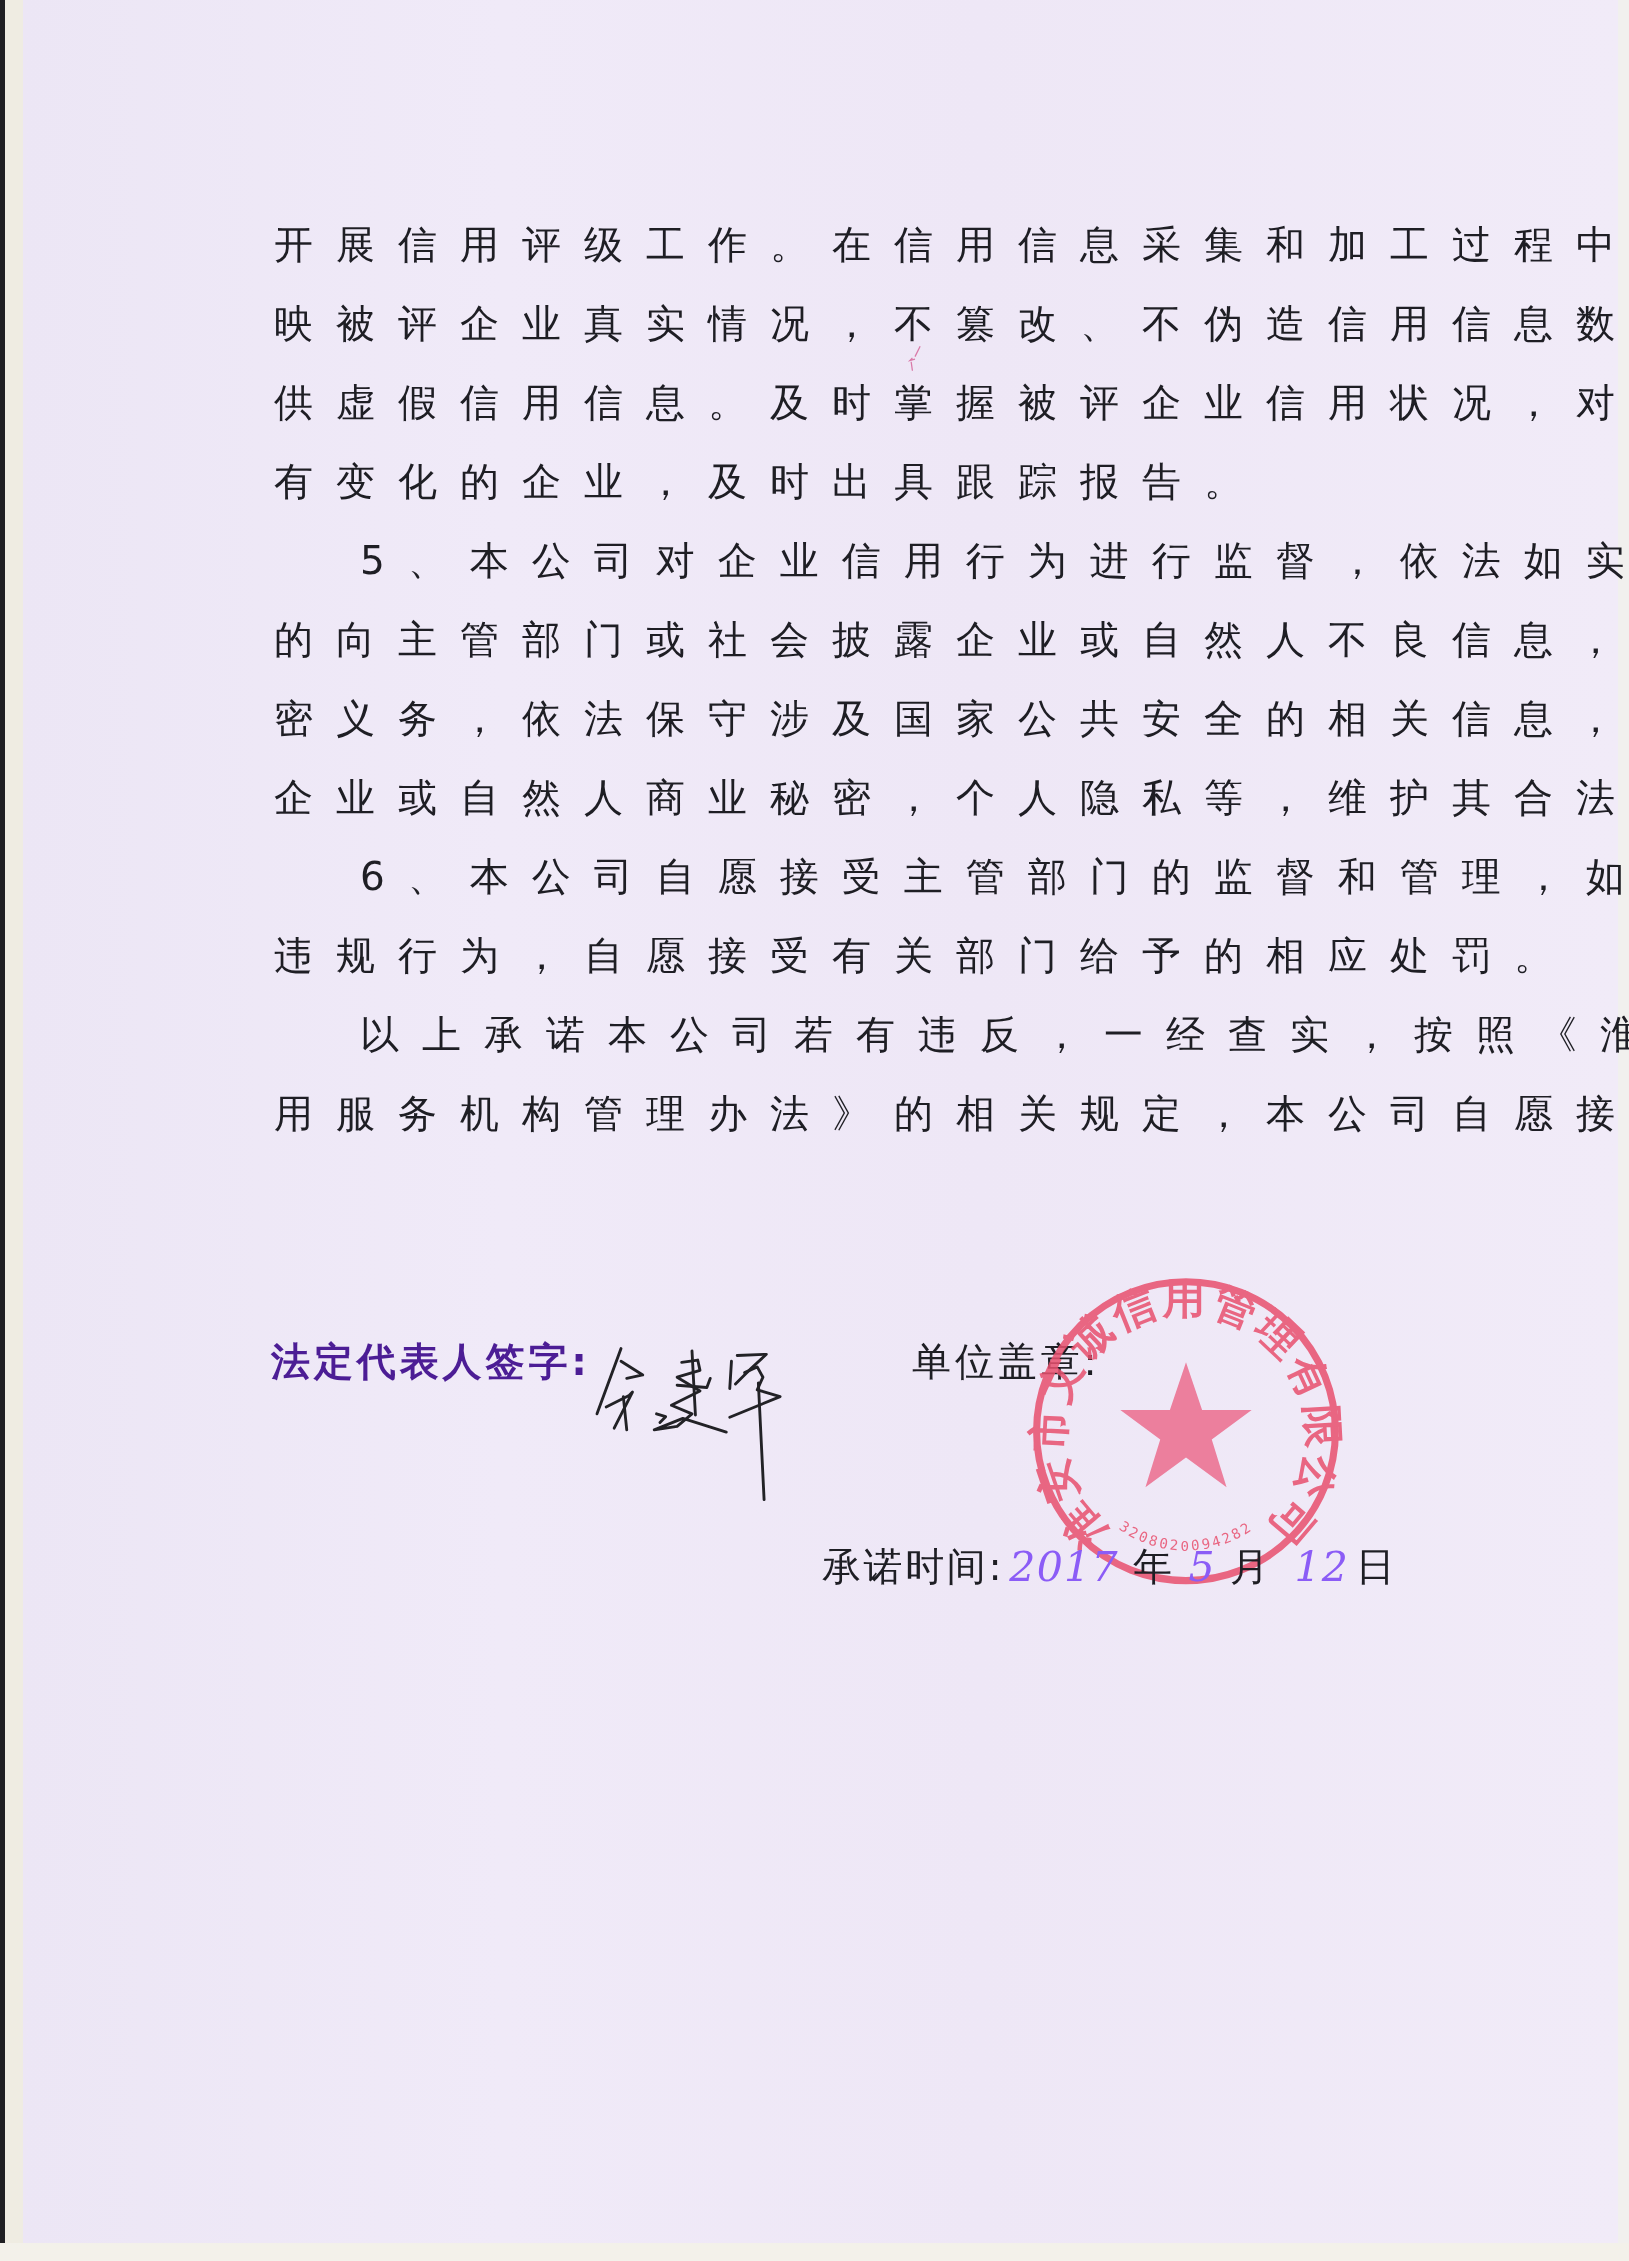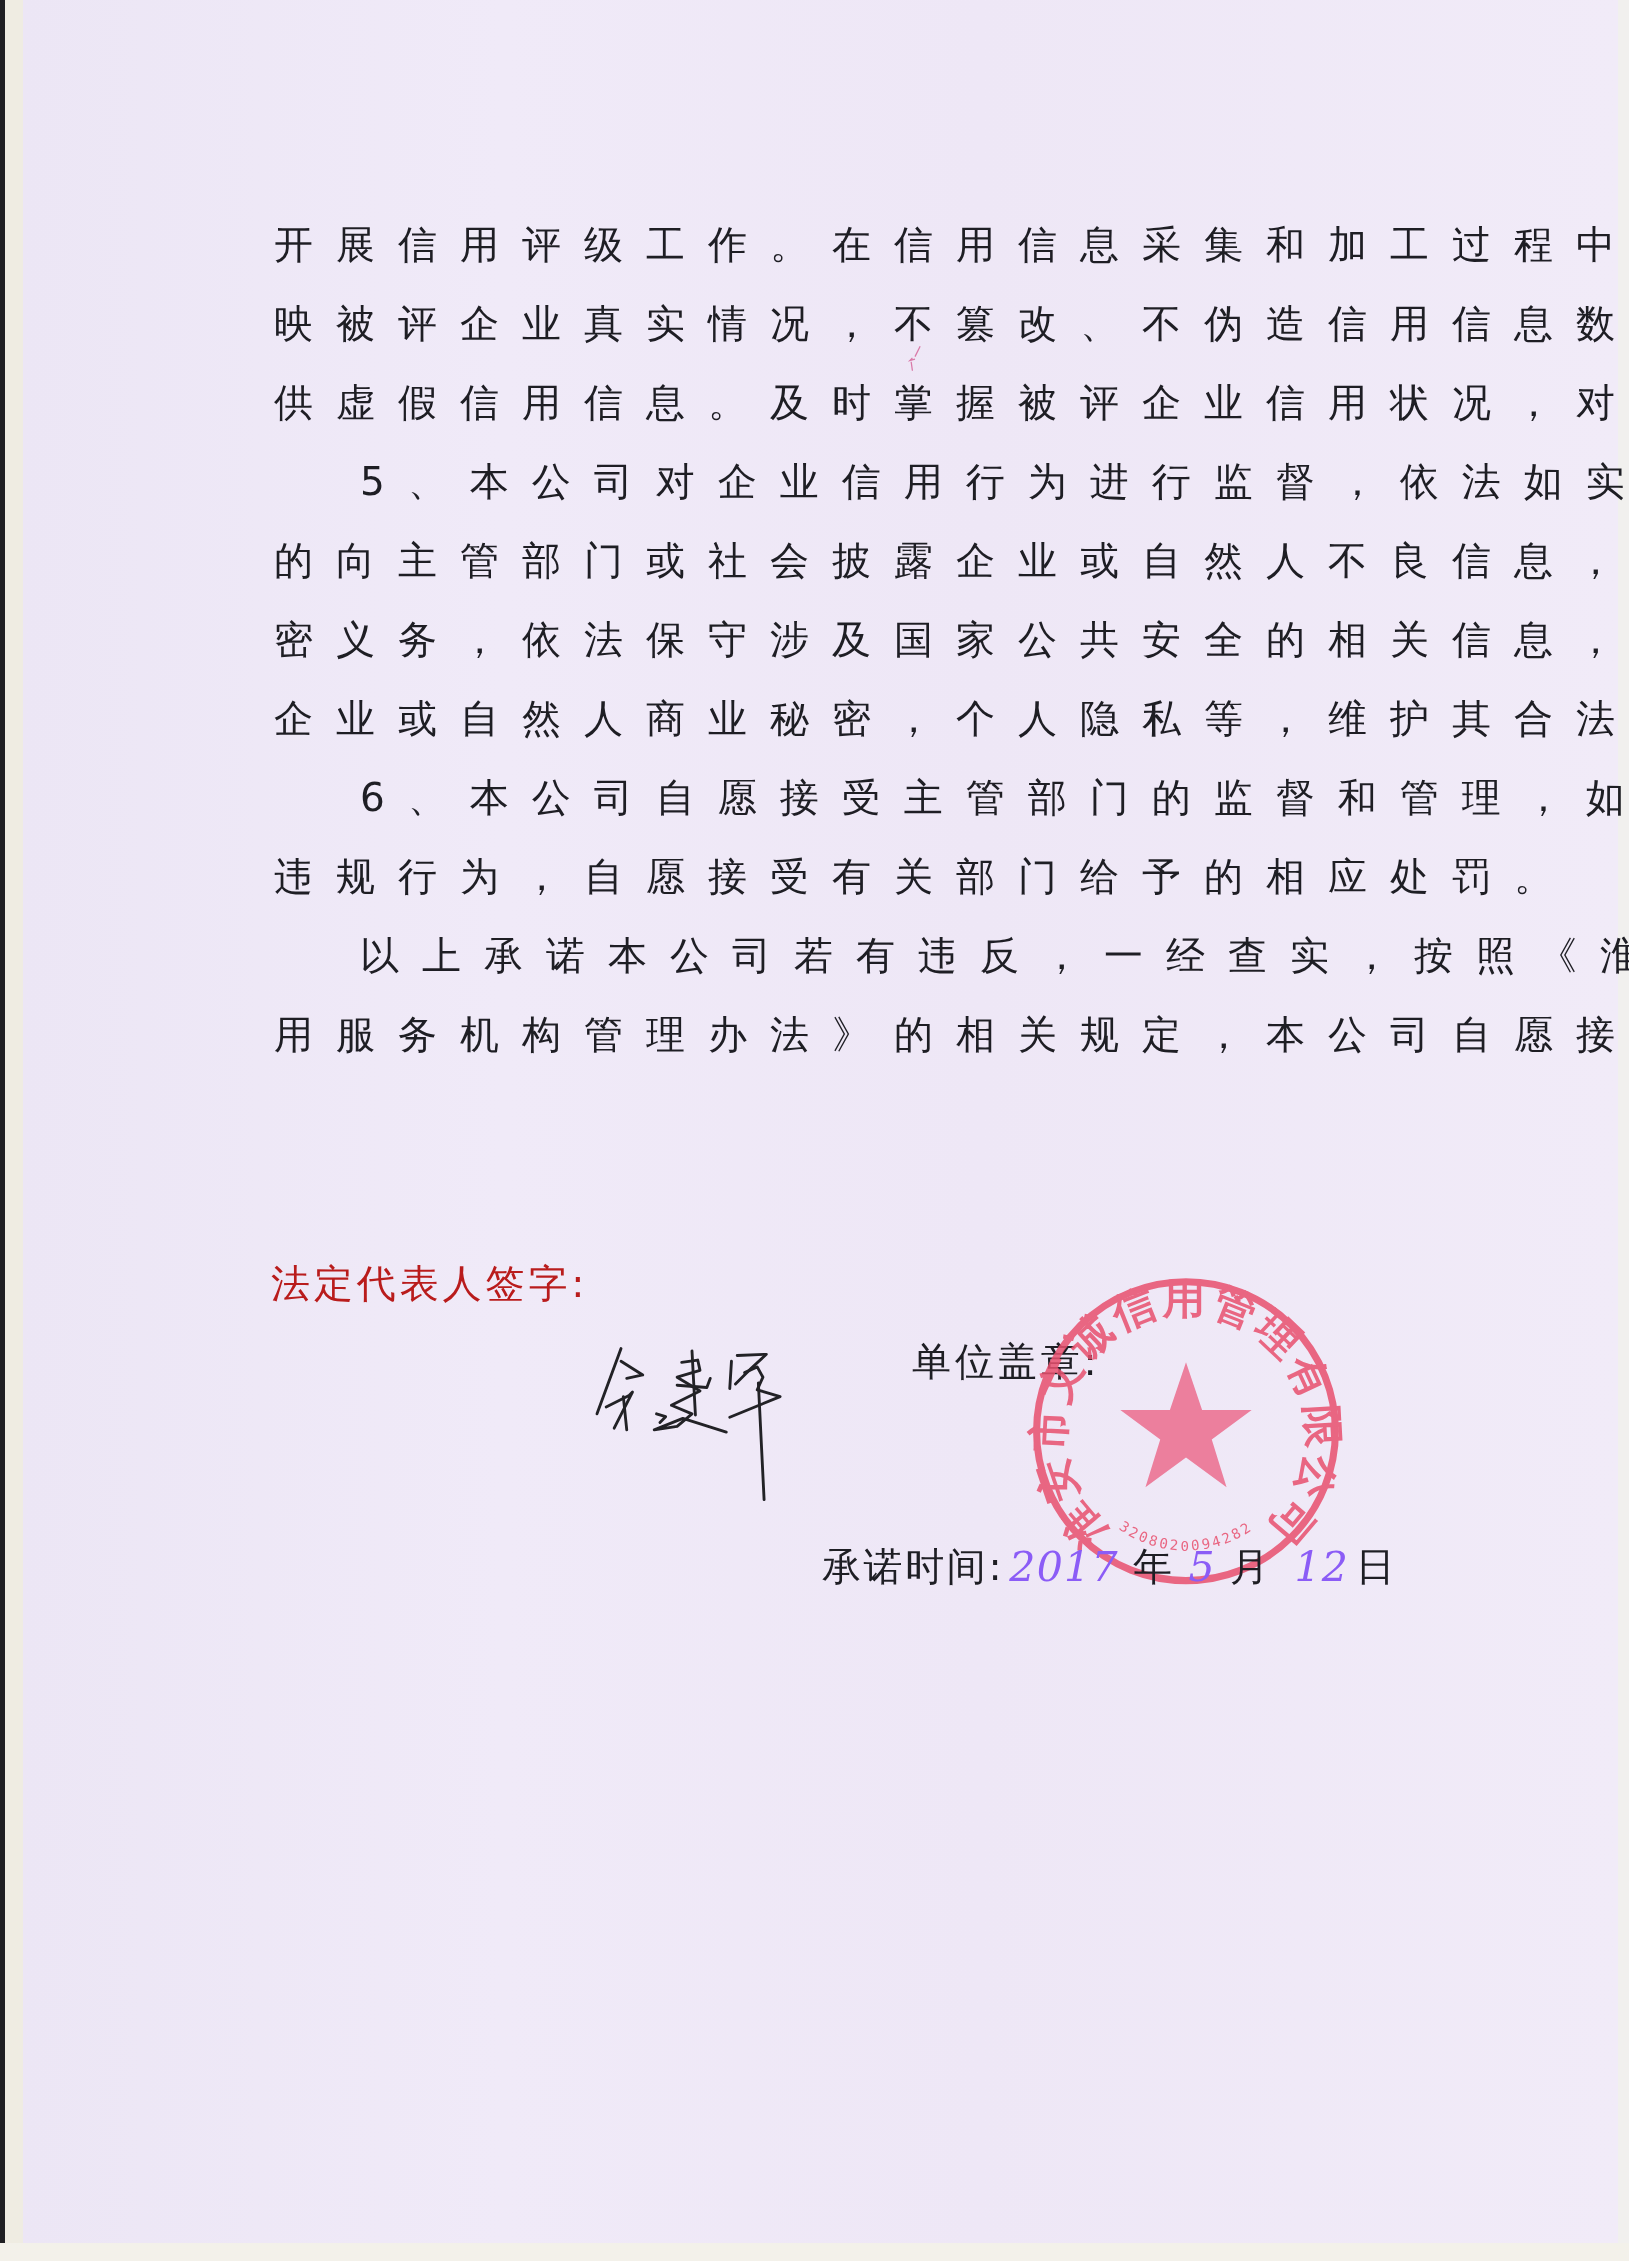--- a/index.html
+++ b/index.html
@@ -19,22 +19,22 @@
   .body-text {
     position: absolute; left: 274px; top: 205px; width: 1135px;
     color: #1e1e24; font-size: 39px; line-height: 79px;
   }
   .line {
     display: block; white-space: nowrap; letter-spacing: 23px;
     height: 79px;
   }
   .indent { padding-left: 86px; }
   .sig-row {
-    position: absolute; left: 271px; top: 1257px;
-    font-size: 39px; color: #b91c1c; letter-spacing: 3.9px; white-space: nowrap;
+    position: absolute; left: 271px; top: 1335px;
+    font-size: 39px; color: #4c1d95; letter-spacing: 3.9px; white-space: nowrap; font-weight: bold;
   }
   .seal-row {
     position: absolute; left: 912px; top: 1335px;
     font-size: 39px; color: #1e1e24; letter-spacing: 3.9px; white-space: nowrap; text-align: right;
   }
   .date-row {
     position: absolute; left: 822px; top: 1540px;
     font-size: 39px; color: #1e1e24; letter-spacing: 2.6px; white-space: nowrap;
     display: flex; align-items: center;
   }
@@ -61,20 +61,21 @@
 
 <svg class="pink-mark" width="19.3" height="29" viewBox="0 0 30 45">
   <path d="M22 2 L14 18 M10 20 L6 24 L14 22 M8 26 L10 40" stroke="#d97aa8" stroke-width="2" fill="none"></path>
 </svg>
 
 <div class="body-text">
   <div>
     <span class="line">开展信用评级工作。在信用信息采集和加工过程中，如实反</span>
     <span class="line">映被评企业真实情况，不篡改、不伪造信用信息数据，不提</span>
     <span class="line">供虚假信用信息。及时掌握被评企业信用状况，对信用状况</span>
+    <span class="line">有变化的企业，及时出具跟踪报告。</span>
   </div>
   <div>
     <span class="line indent">5、本公司对企业信用行为进行监督，依法如实、及时</span>
     <span class="line">的向主管部门或社会披露企业或自然人不良信息，并履行保</span>
     <span class="line">密义务，依法保守涉及国家公共安全的相关信息，依法保守</span>
     <span class="line">企业或自然人商业秘密，个人隐私等，维护其合法权益。</span>
   </div>
   <div>
     <span class="line indent">6、本公司自愿接受主管部门的监督和管理，如有违法</span>
     <span class="line">违规行为，自愿接受有关部门给予的相应处罚。</span>

